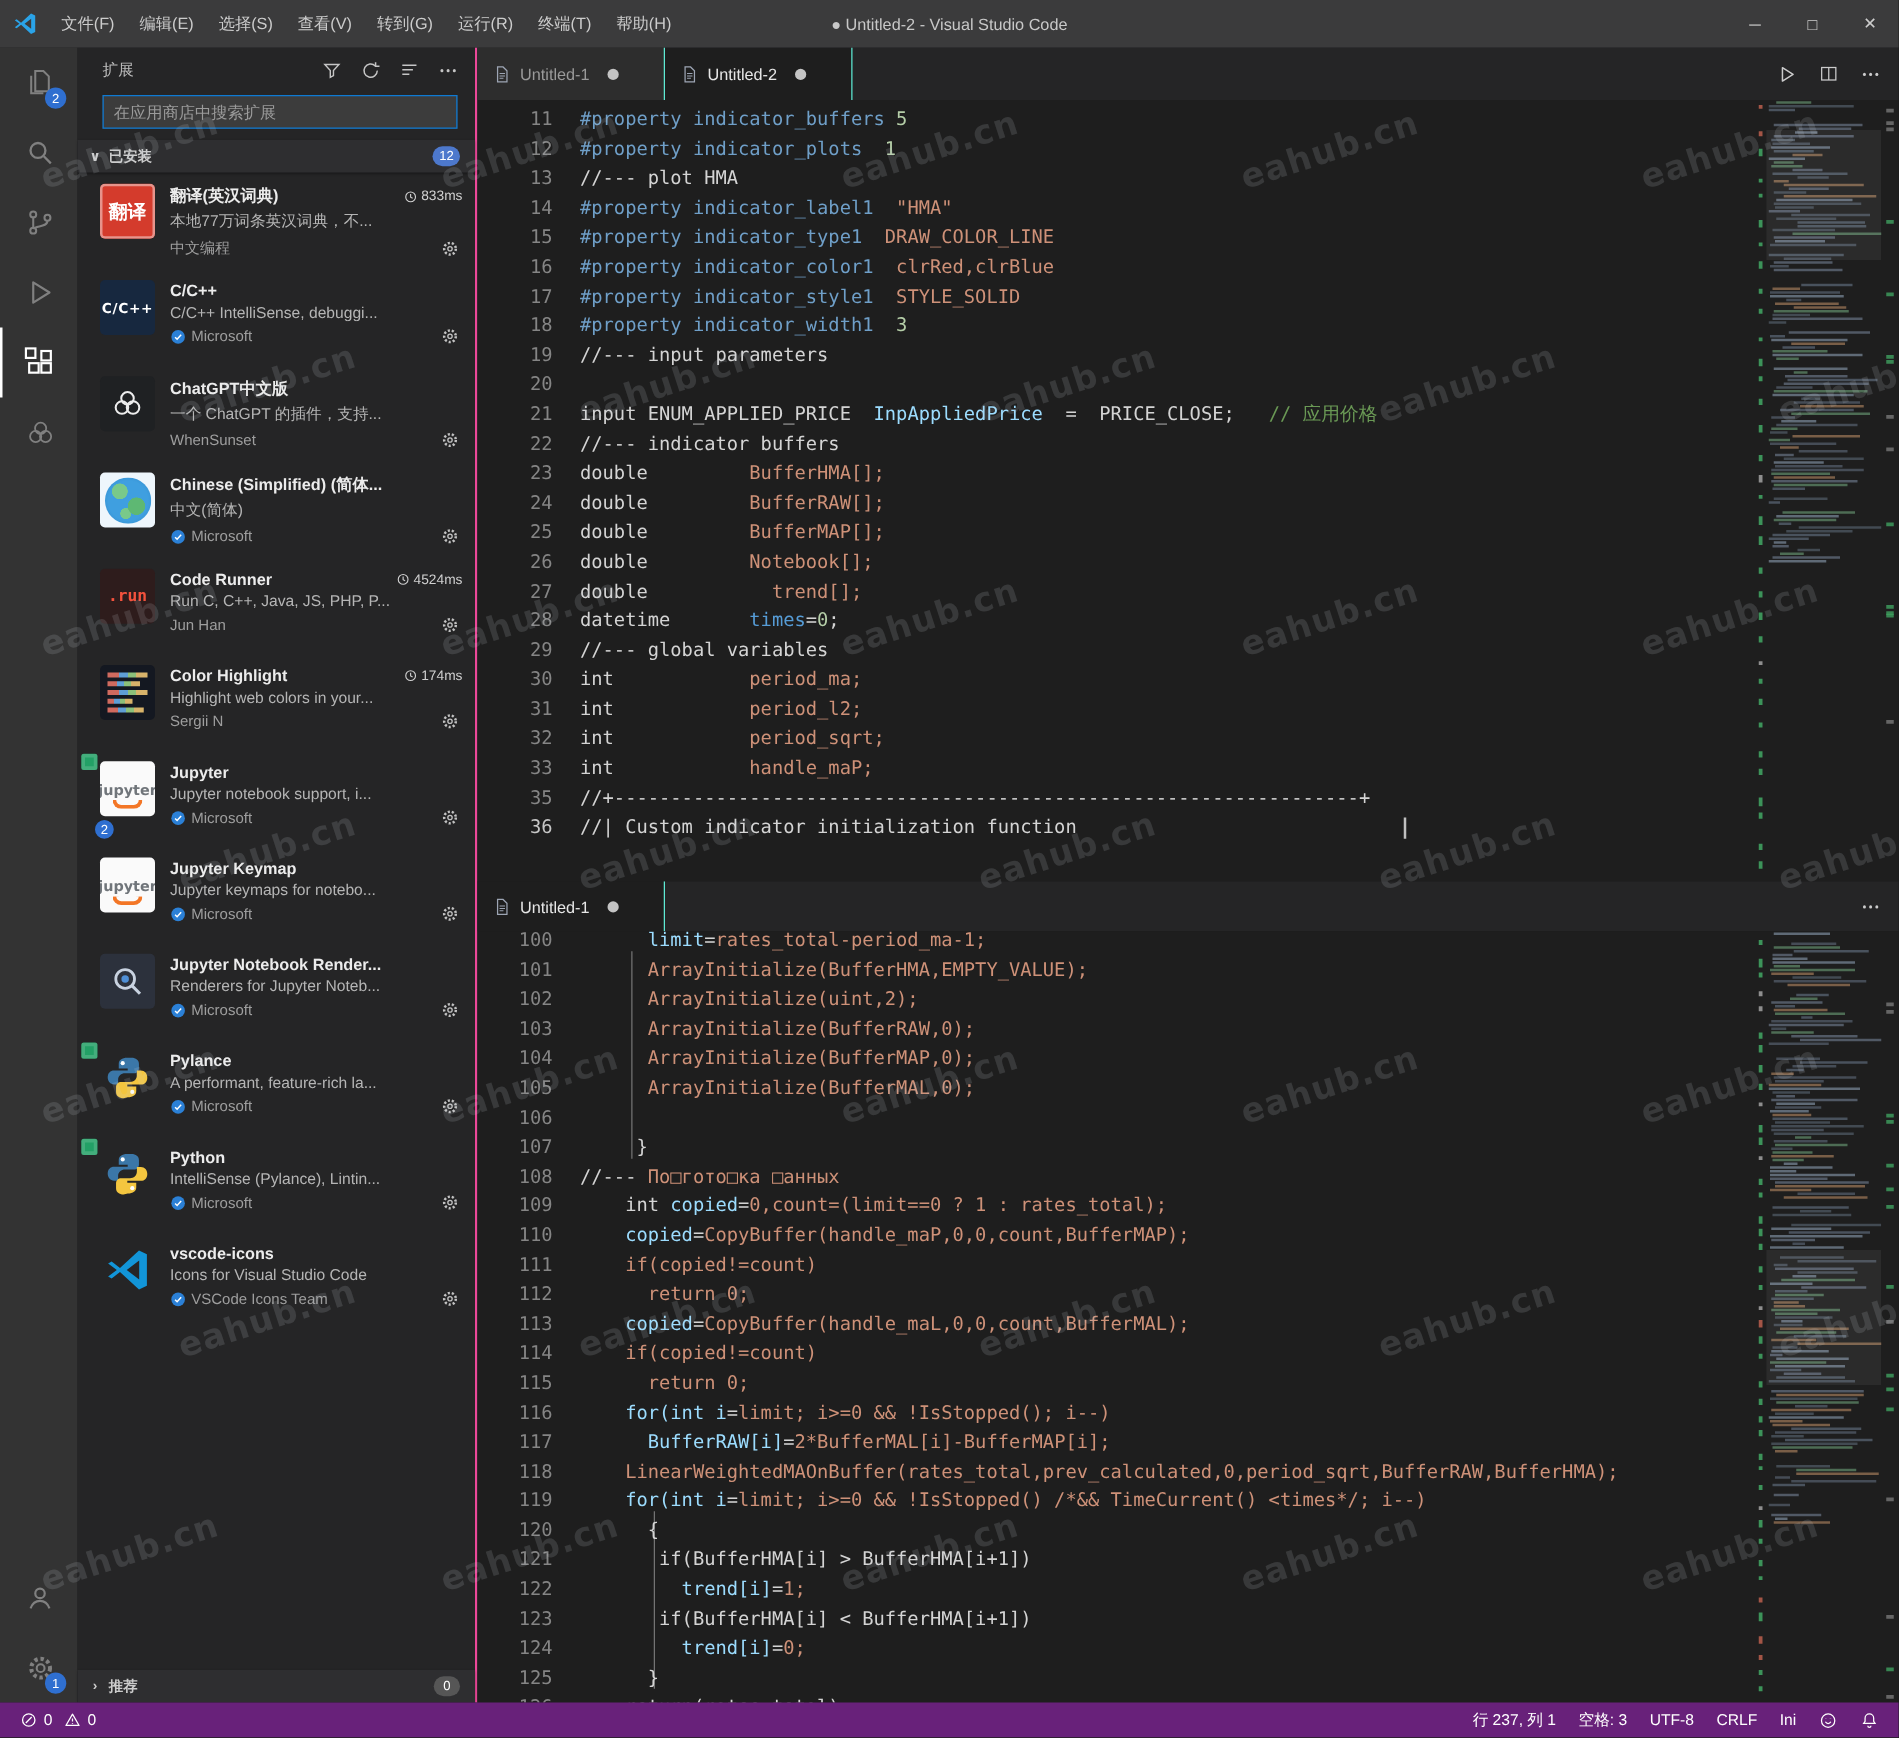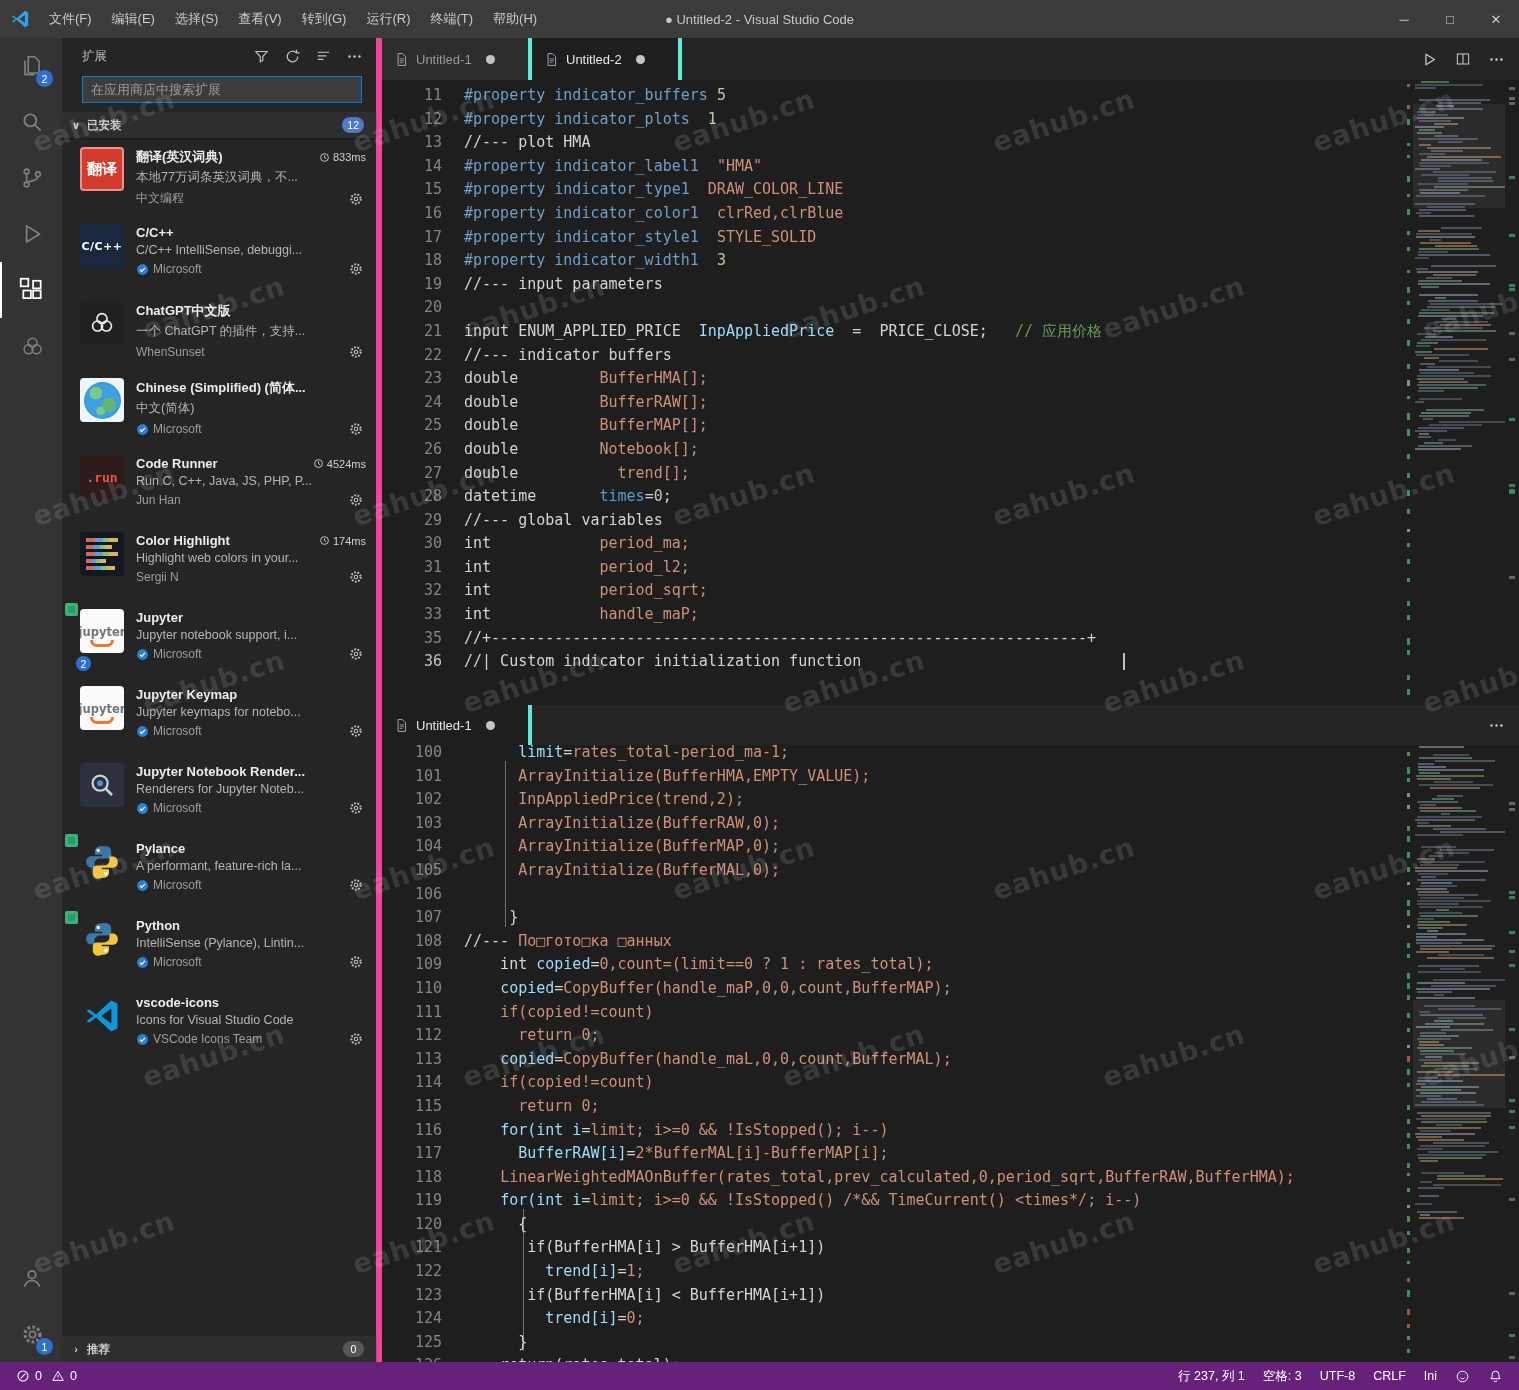--- a/index.html
+++ b/index.html
@@ -14,21 +14,21 @@
 .win-controls{margin-left:auto;display:flex;height:100%}
 .win-btn{width:46px;display:flex;align-items:center;justify-content:center;font-size:13px;color:#cccccc}
 
 .main{flex:1;display:flex;min-height:0}
 .activitybar{width:62px;background:#333333;display:flex;flex-direction:column;flex:none}
 .ab-item{height:56px;display:flex;align-items:center;justify-content:center;color:#808080;position:relative;border-left:2px solid transparent}
 .ab-item.active{color:#ffffff;border-left-color:#ffffff}
 .ab-badge{position:absolute;right:9px;bottom:7px;min-width:17px;height:17px;background:#2f6fd0;border-radius:9px;color:#fff;font-size:10.5px;display:flex;align-items:center;justify-content:center;padding:0 3px}
 .ab-spacer{flex:1}
 
-.sidebar{width:320px;background:#252526;flex:none;display:flex;flex-direction:column;color:#cccccc;min-height:0;border-right:6px solid #ec4899}
+.sidebar{width:320px;background:#252526;flex:none;display:flex;flex-direction:column;color:#cccccc;min-height:0;border-right:2px solid #ec4899}
 .sb-header{height:36px;display:flex;align-items:center;padding:0 12px 0 20px;font-size:12.5px;color:#bbbbbb;flex:none}
 .hdr-icons{margin-left:auto;display:flex;gap:11px;color:#c5c5c5}
 .hdr-icon{width:20px;height:20px;display:flex;align-items:center;justify-content:center;border-radius:4px}
 .search-wrap{margin:2px 14px 9px 20px;flex:none}
 .search-input{width:100%;height:27px;background:#3c3c3c;border:1px solid #0e7ad3;color:#cccccc;font-size:13px;padding:0 8px;outline:none;font-family:inherit}
 .search-input::placeholder{color:#9b9b9b}
 .section-header{height:26px;background:#2e2e30;display:flex;align-items:center;gap:5px;padding:0 12px 0 8px;font-size:11.5px;font-weight:bold;color:#cccccc;flex:none;box-shadow:0 1px 2px rgba(0,0,0,.35)}
 .chev{font-size:11px;color:#cccccc;width:12px;display:inline-flex;justify-content:center}
 .count-badge{margin-left:auto;background:#4d78cc;border-radius:9px;min-width:21px;height:16px;font-size:10.5px;font-weight:normal;display:flex;align-items:center;justify-content:center;padding:0 5px;color:#fff}
 .count-badge.gray{background:#565656}
@@ -62,21 +62,21 @@
 .ext-gear{margin-left:auto;color:#c2c2c2;display:flex;padding-right:2px}
 
 .editors{flex:1;display:flex;flex-direction:column;min-width:0;background:#1e1e1e}
 .editor-group{display:flex;flex-direction:column;min-height:0}
 .editor-group.topg{height:667px;flex:none}
 .editor-group.bottomg{flex:1}
 .tabbar{background:#252526;display:flex;align-items:stretch;flex:none}
 .editor-group.topg .tabbar{height:42px}
 .editor-group.bottomg .tabbar{height:40px}
 .tabs{display:flex}
-.tab{display:flex;align-items:center;padding:0 12px;background:#2d2d2d;color:#9a9a9a;font-size:13px;border-right:4px solid #5eead4;min-width:150px}
+.tab{display:flex;align-items:center;padding:0 12px;background:#2d2d2d;color:#9a9a9a;font-size:13px;border-right:1px solid #5eead4;min-width:150px}
 .tab.active{background:#1e1e1e;color:#e7e7e7}
 .tab .icon{margin-right:7px;display:flex}
 .dirty-dot{width:9px;height:9px;border-radius:50%;background:#c4c4c4;margin-left:14px}
 .tab-actions{margin-left:auto;display:flex;align-items:center;gap:17px;padding-right:14px;color:#cccccc}
 .code-area{flex:1;position:relative;overflow:hidden;background:#1e1e1e}
 .code{position:absolute;left:0;top:0;right:112px;padding-top:4px;font-family:"DejaVu Sans Mono",monospace;font-size:15px;line-height:23.6px}
 .code.clip{margin-top:-8px}
 .code-line{display:flex;white-space:pre}
 .ln{width:82px;padding-right:22px;text-align:right;color:#858585;flex:none}
 .ln.active{color:#c6c6c6}
@@ -877,21 +877,21 @@
                   <circle cx="12" cy="12" r="1.7"></circle>
                   <circle cx="19" cy="12" r="1.7"></circle>
                 </svg>
               </span>
             </div>
         </div>
         <div class="code-area">
           <div class="code clip" id="code-bottom">
               <div class="code-line"><span class="ln">100</span><span class="lt"><span class="tk-w">      </span><span class="tk-lb">limit</span><span class="tk-w">=</span><span class="tk-o">rates_total-period_ma-1;</span></span></div>
               <div class="code-line"><span class="ln">101</span><span class="lt"><span class="tk-w">      </span><span class="tk-o">ArrayInitialize(BufferHMA,EMPTY_VALUE);</span></span></div>
-              <div class="code-line"><span class="ln">102</span><span class="lt"><span class="tk-w">      </span><span class="tk-o">InpAppliedPrice(trend,2);</span></span></div>
+              <div class="code-line"><span class="ln">102</span><span class="lt"><span class="tk-w">      </span><span class="tk-o">ArrayInitialize(uint,2);</span></span></div>
               <div class="code-line"><span class="ln">103</span><span class="lt"><span class="tk-w">      </span><span class="tk-o">ArrayInitialize(BufferRAW,0);</span></span></div>
               <div class="code-line"><span class="ln">104</span><span class="lt"><span class="tk-w">      </span><span class="tk-o">ArrayInitialize(BufferMAP,0);</span></span></div>
               <div class="code-line"><span class="ln">105</span><span class="lt"><span class="tk-w">      </span><span class="tk-o">ArrayInitialize(BufferMAL,0);</span></span></div>
               <div class="code-line"><span class="ln">106</span><span class="lt"></span></div>
               <div class="code-line"><span class="ln">107</span><span class="lt"><span class="tk-w">     }</span></span></div>
               <div class="code-line"><span class="ln">108</span><span class="lt"><span class="tk-w">//--- </span><span class="tk-o">По□гото□ка □анных</span></span></div>
               <div class="code-line"><span class="ln">109</span><span class="lt"><span class="tk-w">    int </span><span class="tk-lb">copied</span><span class="tk-w">=</span><span class="tk-o">0,count=(limit==0 ? 1 : rates_total);</span></span></div>
               <div class="code-line"><span class="ln">110</span><span class="lt"><span class="tk-w">    </span><span class="tk-lb">copied</span><span class="tk-w">=</span><span class="tk-o">CopyBuffer(handle_maP,0,0,count,BufferMAP);</span></span></div>
               <div class="code-line"><span class="ln">111</span><span class="lt"><span class="tk-w">    </span><span class="tk-o">if(copied!=count)</span></span></div>
               <div class="code-line"><span class="ln">112</span><span class="lt"><span class="tk-w">      </span><span class="tk-o">return 0;</span></span></div>

